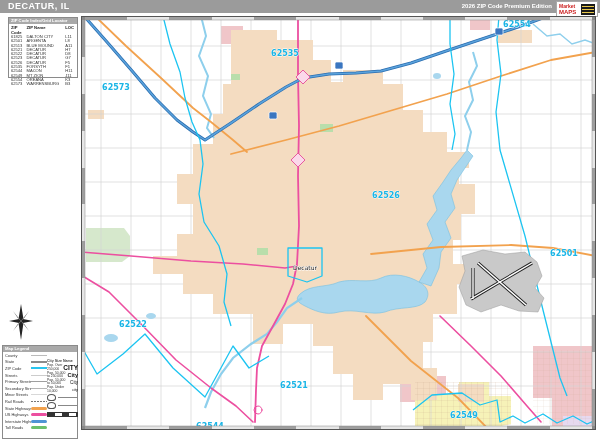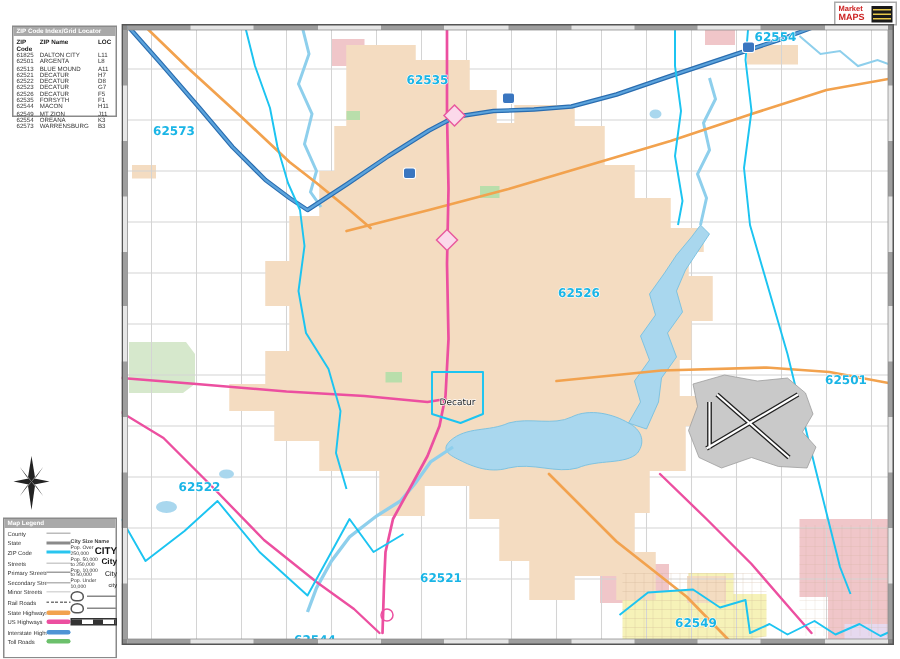--- a/index.html
+++ b/index.html
@@ -53,20 +53,24 @@
   #mapwrap{position:absolute;left:81px;top:16px;width:515px;height:414px;}
   text{font-family:"DejaVu Sans","Liberation Sans",sans-serif;}
   .ziplab{font-size:8px;font-weight:bold;fill:#1ab5e6;paint-order:stroke;stroke:#ffffff;stroke-width:0.8px;}
   .citylab{font-size:6px;fill:#1a1a1a;paint-order:stroke;stroke:#ffffff;stroke-width:0.8px;}
 </style>
 </head>
 <body>
 
 <div id="sheet">
 
+  <div id="titlebar">
+    <span class="ttl">DECATUR, IL</span>
+    <span class="ed">2026 ZIP Code Premium Edition</span>
+  </div>
   <div id="logo">
     <span class="lm">Market</span>
     <span class="lm2">MAPS</span>
     <span class="lbox">
         <i></i>
         <i></i>
         <i></i>
       </span>
   </div>
 

